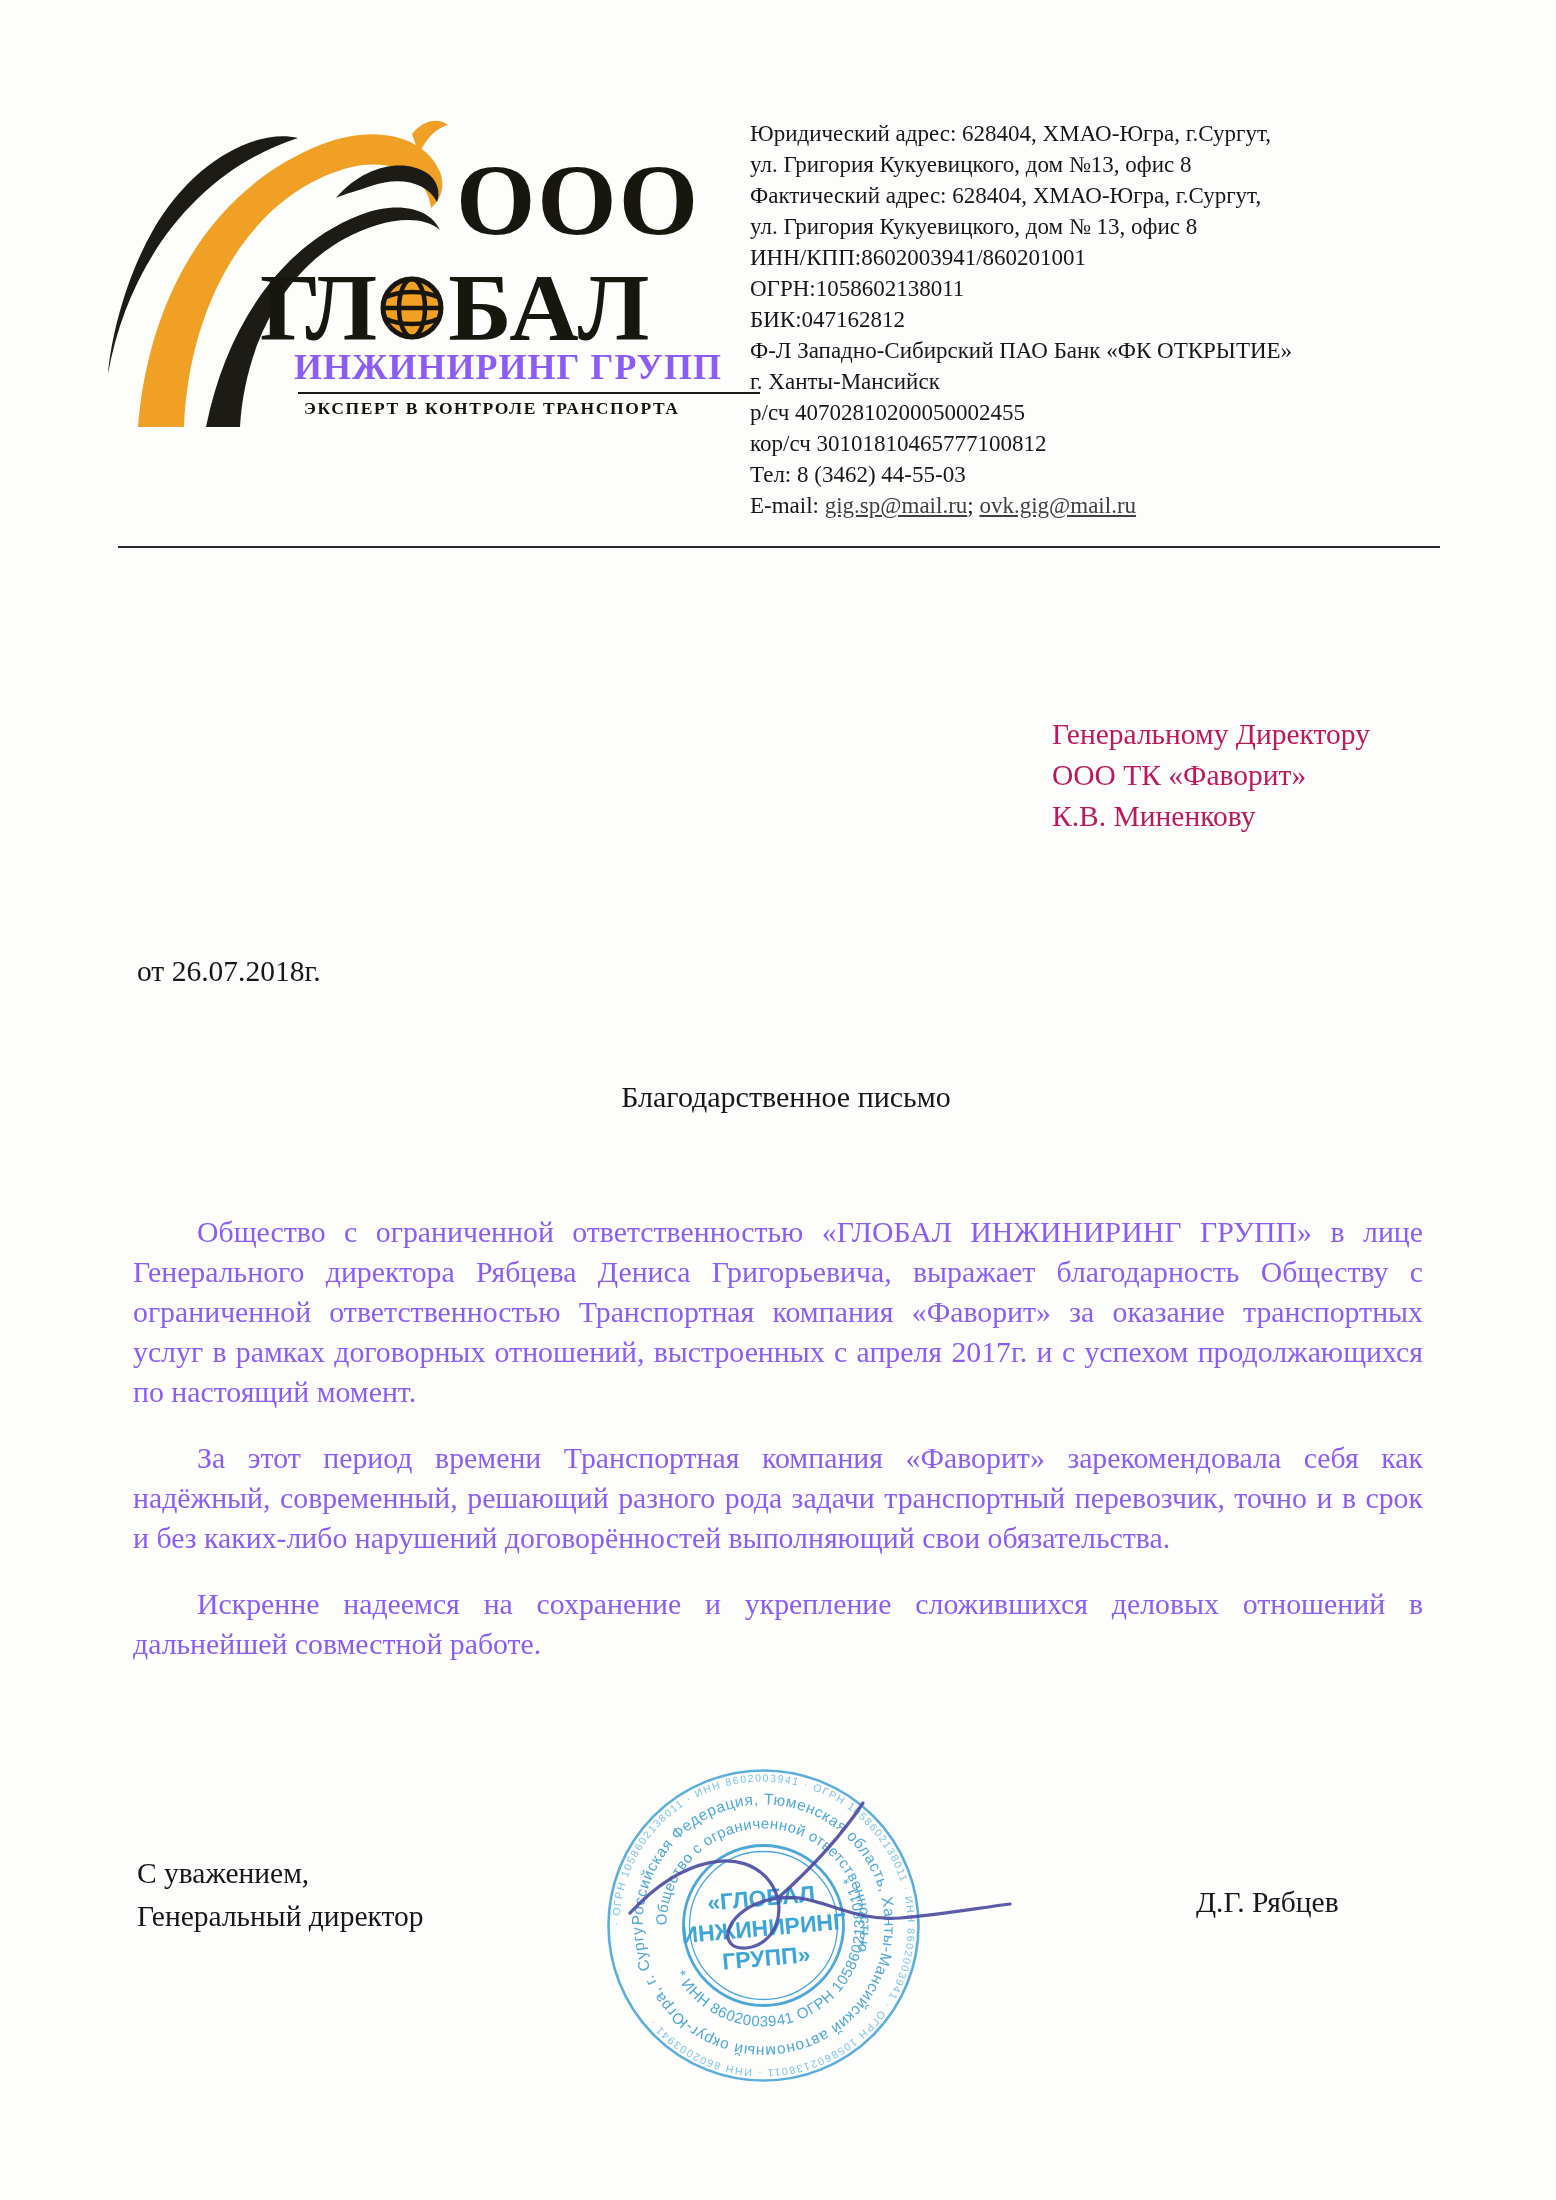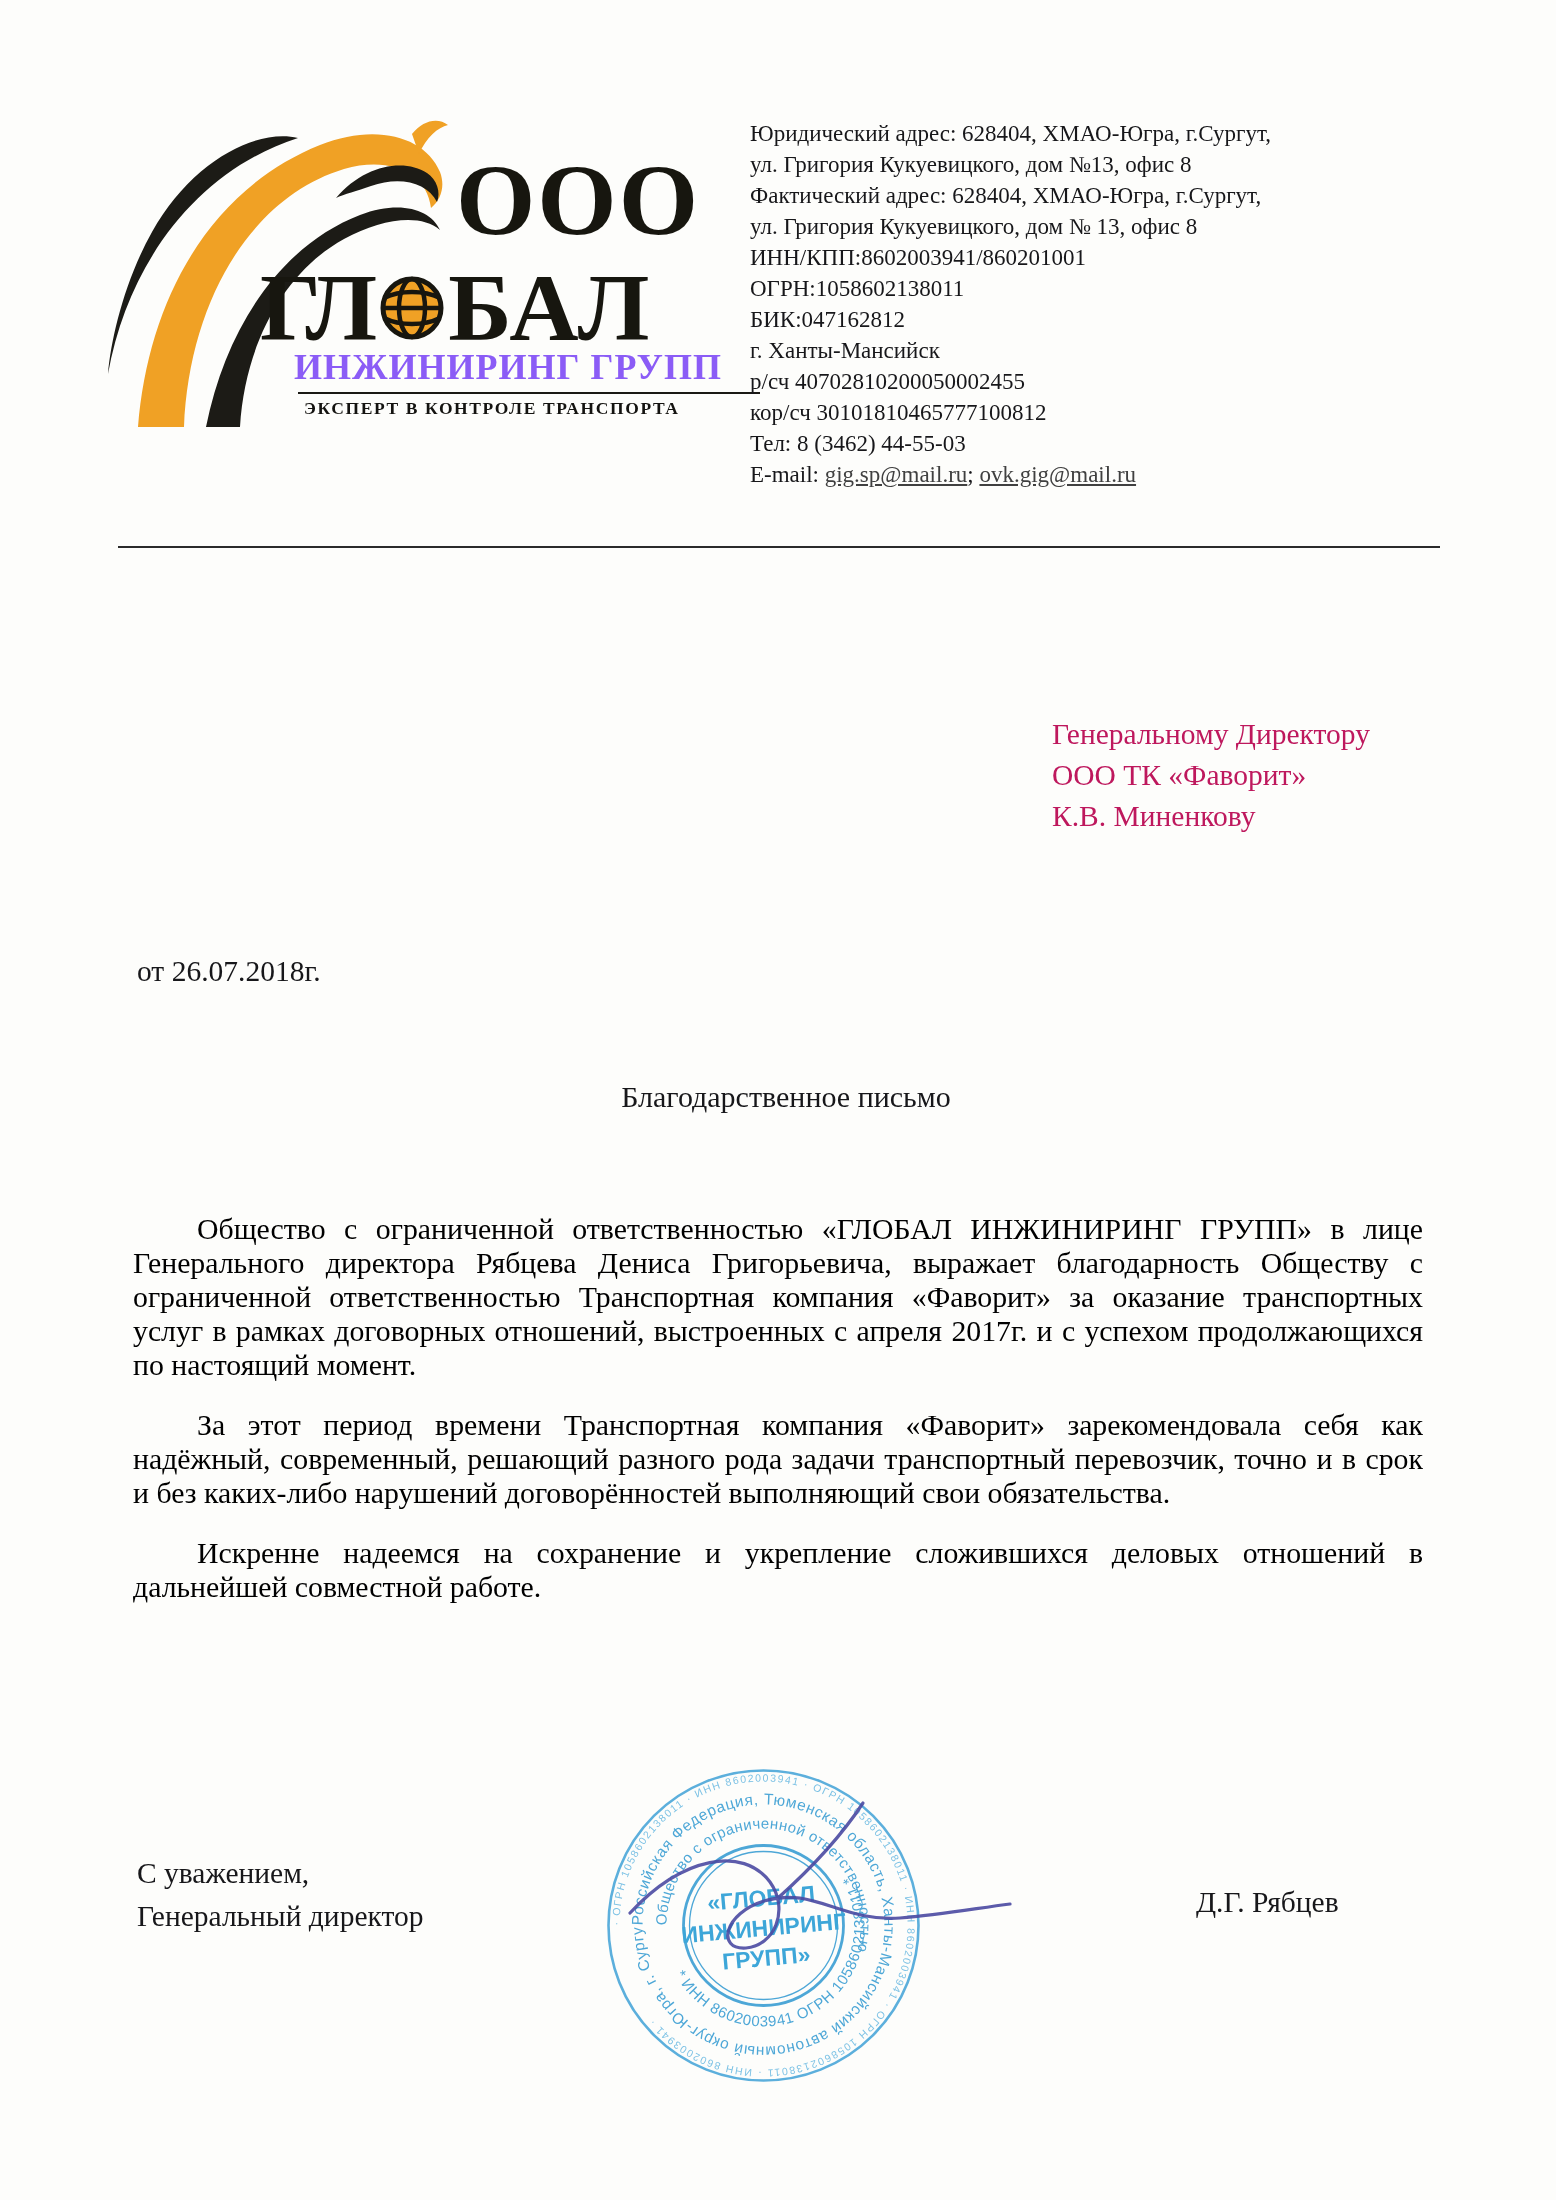--- a/index.html
+++ b/index.html
@@ -63,21 +63,21 @@
 
   
   .letter-title{
     left:0;top:1080px;width:1556px;text-align:center;
     font-size:30px;color:#17171a;padding-left:8px;
   }
 
   
   .letter-body{
     left:133px;top:1212px;width:1290px;
-    font-size:29.8px;line-height:34px;color:#000000;
+    font-size:29.8px;line-height:40px;color:#8b5cf6;
     text-align:justify;
   }
   .letter-body p{margin:0 0 26px 0;text-indent:64px;}
 
   
   .sig-closing{
     left:137px;top:1852px;width:420px;
     font-size:29.5px;line-height:43px;color:#17171a;
   }
   .sig-name{
@@ -121,20 +121,21 @@
 </div>
 
 <div class="abs contact">
   <div class="line">Юридический адрес: 628404, ХМАО-Югра, г.Сургут,</div>
   <div class="line">ул. Григория Кукуевицкого, дом №13, офис 8</div>
   <div class="line">Фактический адрес: 628404, ХМАО-Югра, г.Сургут,</div>
   <div class="line">ул. Григория Кукуевицкого, дом № 13, офис 8</div>
   <div class="line">ИНН/КПП:8602003941/860201001</div>
   <div class="line">ОГРН:1058602138011</div>
   <div class="line">БИК:047162812</div>
+  <div class="line">Ф-Л Западно-Сибирский ПАО Банк «ФК ОТКРЫТИЕ»</div>
   <div class="line">г. Ханты-Мансийск</div>
   <div class="line">р/сч 40702810200050002455</div>
   <div class="line">кор/сч 30101810465777100812</div>
   <div class="line">Тел: 8 (3462) 44-55-03</div>
   <div class="line email">
     <span>E-mail: </span><a>gig.sp@mail.ru</a><span>; </span><a>ovk.gig@mail.ru</a>
   </div>
 </div>
 
 <div class="abs head-rule"></div>

